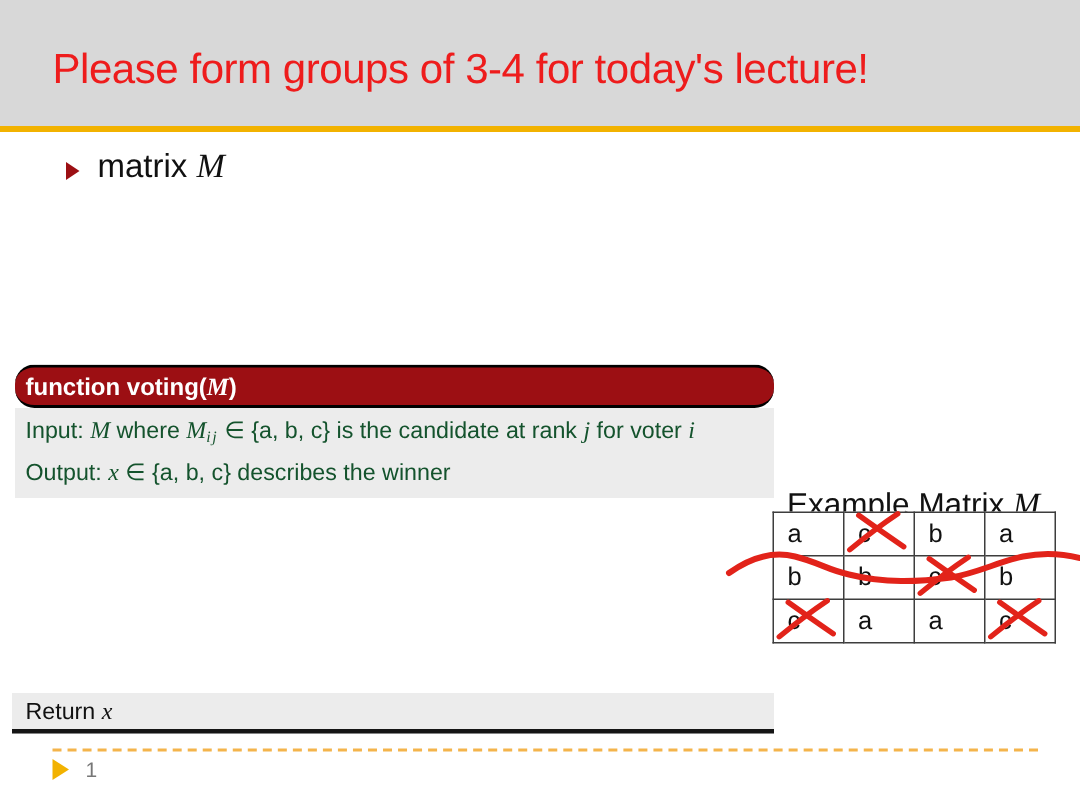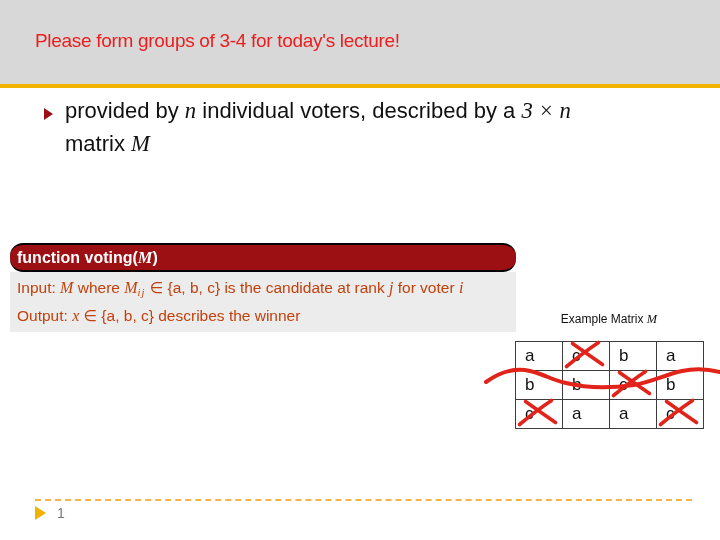--- a/index.html
+++ b/index.html
@@ -13,21 +13,21 @@
 
   
   .title-band{
     position:absolute;left:0;top:0;width:720px;height:84px;
     background:var(--band-gray,#D8D8D8);
     border-bottom:4px solid var(--accent-gold,#F2B200);
     box-sizing:content-box;
   }
   .title{
     position:absolute;left:35px;top:30px;margin:0;
-    font-size:19px;font-weight:500;letter-spacing:-0.3px;
+    font-size:28px;font-weight:500;letter-spacing:-0.3px;
     color:var(--title-red,#EE1C1C);
     white-space:nowrap;
   }
 
   
   .bullet-tri{
     position:absolute;left:44px;top:108px;width:0;height:0;
     border-left:9px solid var(--dark-red,#9C0F13);
     border-top:6.5px solid transparent;
     border-bottom:6.5px solid transparent;
@@ -64,27 +64,27 @@
     color:#fff;font-weight:bold;font-size:16px;
     line-height:25px;height:25px;padding-left:7px;
     white-space:nowrap;
     border-radius:13px;
   }
   .fn-body{
     background:var(--box-gray,#ECECEC);
     padding:4px 0 5px 7px;
   }
   .fn-body .fline{
-    font-size:15.5px;line-height:23px;color:#c2410c;white-space:nowrap;
+    font-size:15.5px;line-height:23px;color:#14532d;white-space:nowrap;
   }
 
   
   .matrix-label{
-    position:absolute;left:505px;top:312px;width:208px;
-    text-align:center;font-size:12px;color:#111;white-space:nowrap;
+    position:absolute;left:505px;top:324px;width:208px;
+    text-align:center;font-size:21px;color:#111;white-space:nowrap;
   }
   .matrix{
     position:absolute;left:515px;top:341px;
     border-collapse:collapse;background:#fff;
   }
   .matrix td{
     box-sizing:border-box;
     width:47px;height:29px;
     border:1.6px solid #3d3d3d;
     padding:0 0 0 9px;
@@ -130,21 +130,20 @@
 <body>
 
 <div class="slide">
 
   <header class="title-band">
     <h1 class="title">Please form groups of 3-4 for today's lecture!</h1>
   </header>
 
   <span class="bullet-tri"></span>
   <div class="bullet-text">
-    <div class="bline"><span>provided by </span><span class="math">n</span><span> individual voters, described by a </span><span class="math">3 × n</span></div>
     <div class="bline"><span>matrix </span><span class="math">M</span></div>
   </div>
 
   <section class="fn-box">
     <div class="fn-header"><span>function voting(</span><span class="math">M</span><span>)</span></div>
     <div class="fn-body">
       <div class="fline"><span>Input: </span><span class="math">M</span><span> where </span><span class="math">M</span><span class="msub">ij</span><span> ∈ {a, b, c} is the candidate at rank </span><span class="math">j</span><span> for voter </span><span class="math">i</span></div>
       <div class="fline"><span>Output: </span><span class="math">x</span><span> ∈ {a, b, c} describes the winner</span></div>
     </div>
   </section>
@@ -167,20 +166,21 @@
         </tr>
         <tr>
           <td>c</td>
           <td>a</td>
           <td>a</td>
           <td>c</td>
         </tr>
       </tbody>
   </table>
 
+  <div class="return-bar"><span>Return </span><span class="math">x</span></div>
 
   <div class="dashed-line"></div>
   <span class="footer-tri"></span>
   <span class="page-num">1</span>
 
   <svg id="annotations" viewBox="0 0 720 540" xmlns="http://www.w3.org/2000/svg">
     <path d="M 486 382 C 500 372, 514 367, 530 371 C 546 375, 552 380, 566 383 C 590 389, 612 388, 634 385 C 652 382, 664 375, 682 371 C 696 368, 708 369, 720 372" fill="none" stroke="#E2231A" stroke-width="4" stroke-linecap="round"></path>
     <g id="x-marks" stroke="#E2231A" stroke-width="3.6" fill="none" stroke-linecap="round">
         <path d="M 566.5 366.5 Q 583.5 352.5 598.5 342.5"></path>
         <path d="M 572.5 343.5 Q 586.5 353.5 602.5 364.5"></path>

